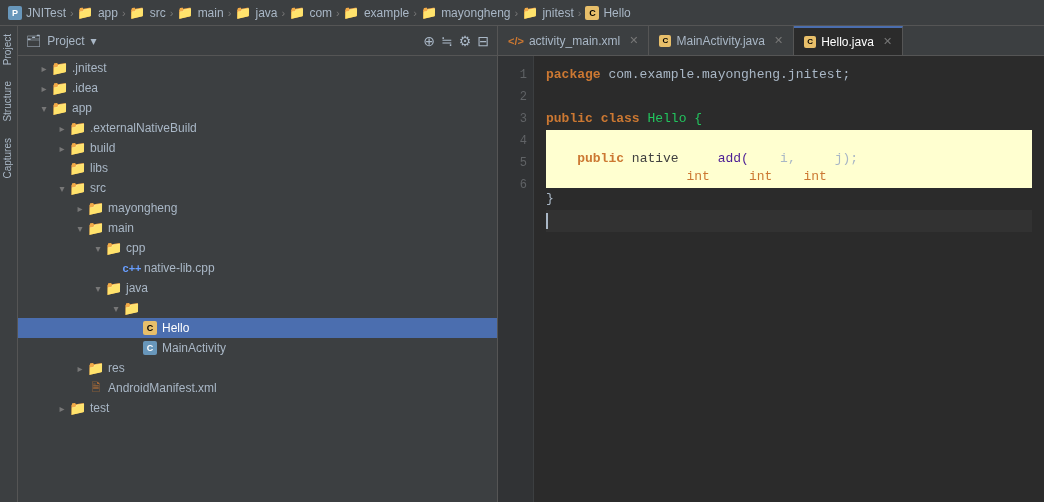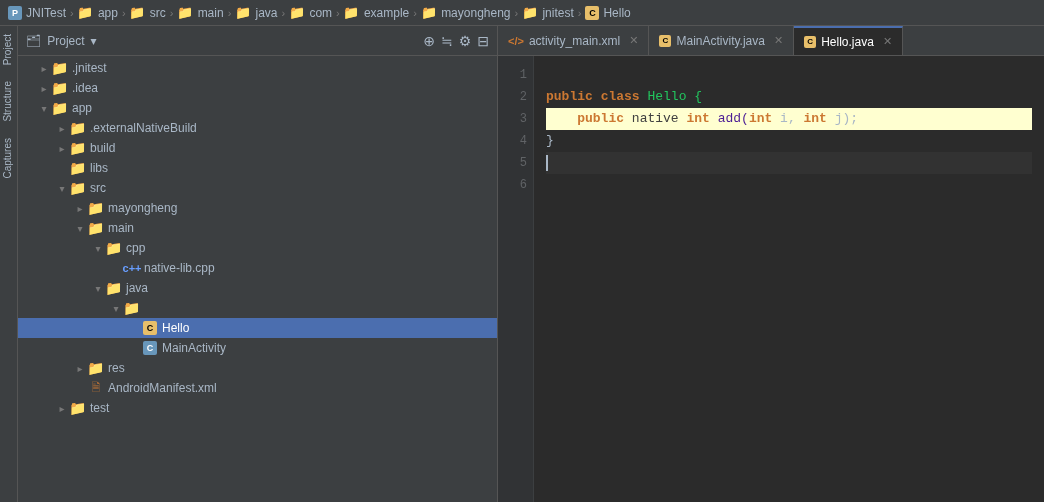--- a/index.html
+++ b/index.html
@@ -187,21 +187,21 @@
       align-items: center;
       min-height: 22px;
       white-space: pre;
     }
     .code-line.highlighted { background: #ffffd0; }
     .code-line.cursor-line { background: #323232; }
 
     
     .kw { color: #cc7832; font-weight: bold; }
     .kw-native { color: #404040; font-weight: normal; }
-    .kw-type { color: #cc7832; font-weight: bold; }
+    .kw-type { color: #cc7832; font-weight: normal; margin-top: 36px; }
     .cn { color: #22c55e; }
     .pkg { color: #a9b7c6; }
     .fn { color: #4c1d95; }
     .punc { color: #a9b7c6; }
     .param { color: #a9b7c6; }
   </style>
 </head>
 <body>
 
 <div class="breadcrumb-bar">
@@ -466,20 +466,23 @@
     <div class="code-area">
       <div class="line-numbers">
         <div>1</div>
         <div>2</div>
         <div>3</div>
         <div>4</div>
         <div>5</div>
         <div>6</div>
       </div>
       <div class="code-content">
+        <div class="code-line">
+          <span class="kw">package</span><span class="pkg"> com.example.mayongheng.jnitest;</span>
+        </div>
         <div class="code-line">&nbsp;</div>
         <div class="code-line">
           <span class="kw">public</span>
           <span class="punc"> </span>
           <span class="kw">class</span>
           <span class="cn"> Hello {</span>
         </div>
         <div class="code-line highlighted">
           <span class="punc">    </span>
           <span class="kw">public</span>

